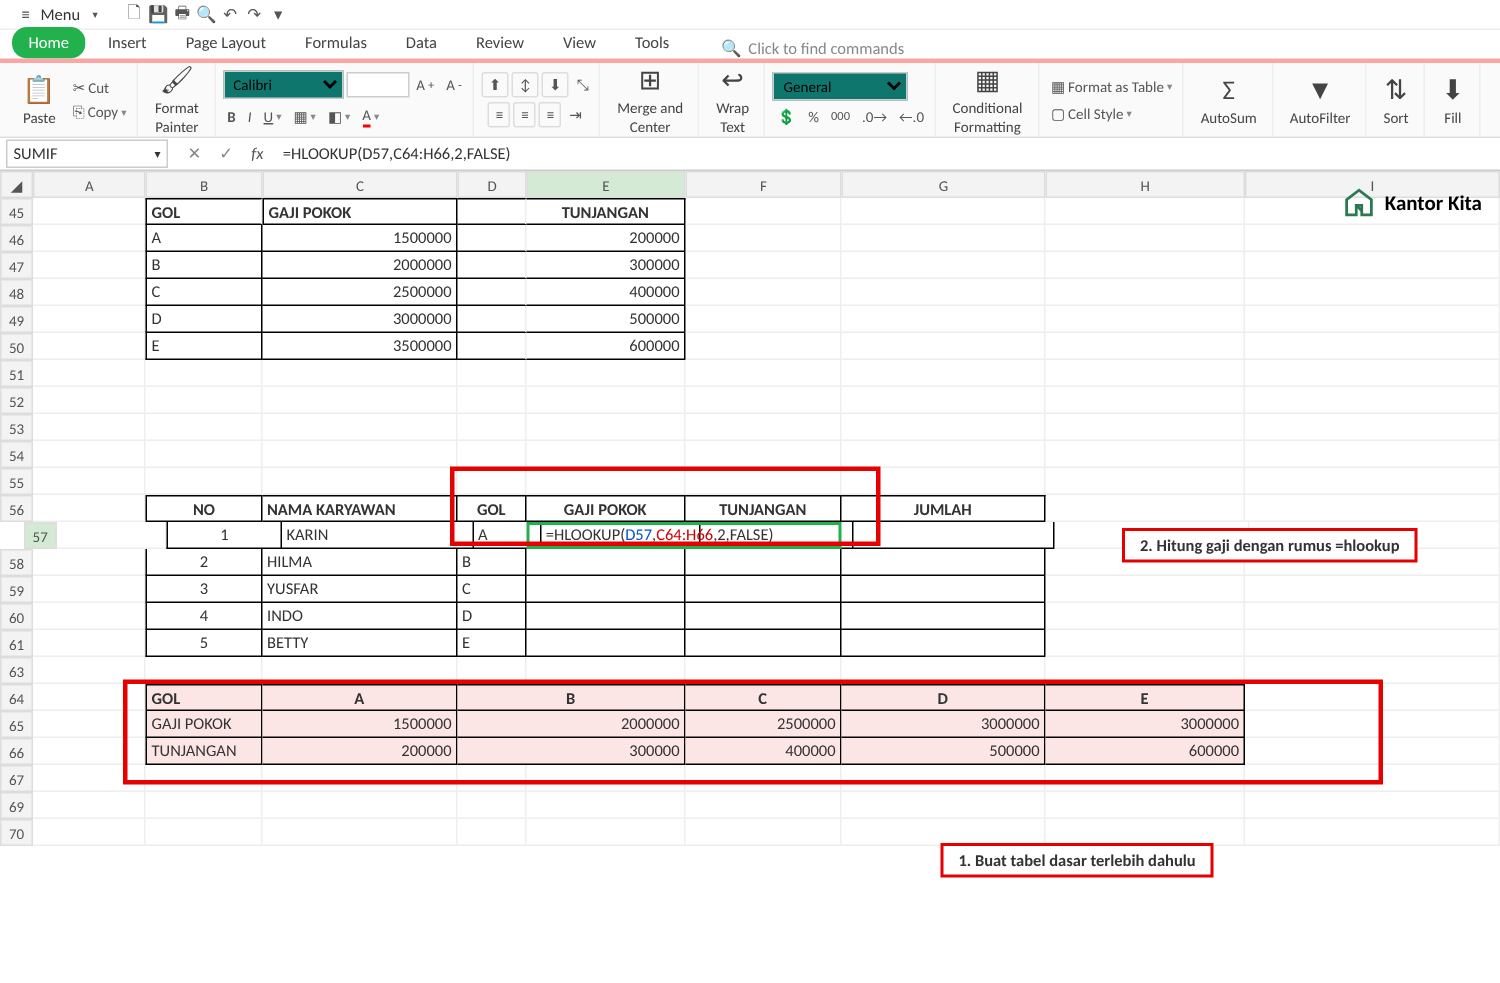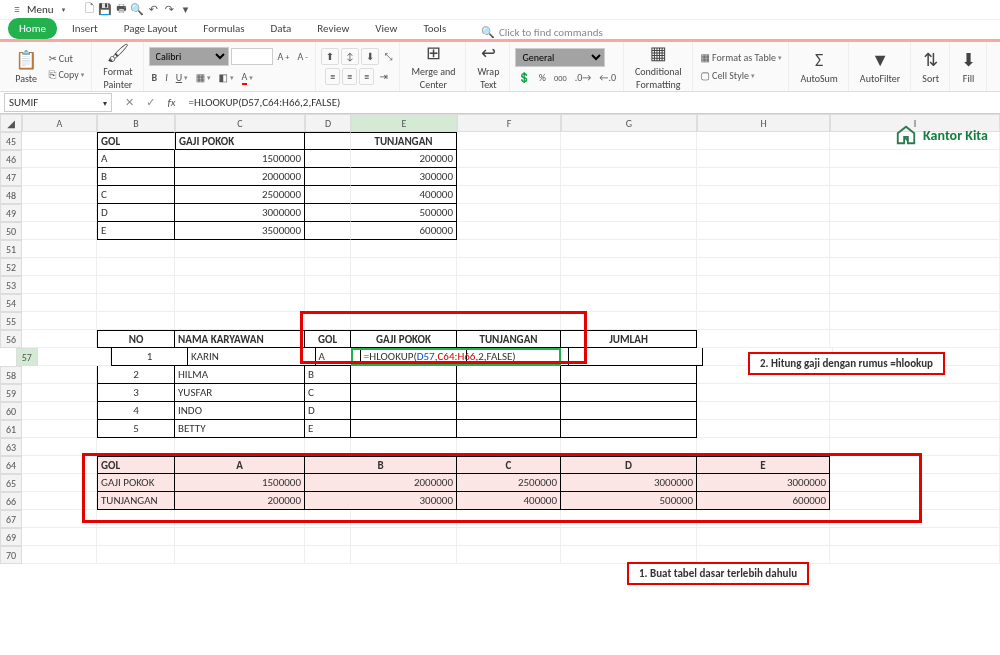--- a/index.html
+++ b/index.html
@@ -17,21 +17,21 @@
 .tab.active { background: #22b14c; color: #fff; border-radius: 10px; }
 .find-cmd { margin-left: 20px; color: #888; display: flex; align-items: center; gap: 4px; }
 
 
 .ribbon { height: 50px; background: #fafafa; border-bottom: 1px solid #ddd; display: flex; align-items: stretch; padding: 0 5px; gap: 1px; font-size: 10px; }
 .rg { display: flex; flex-direction: column; align-items: center; justify-content: center; padding: 2px 4px; border-right: 1px solid #eee; }
 .rg-row { display: flex; align-items: center; gap: 2px; }
 .rbtn-big { display: flex; flex-direction: column; align-items: center; justify-content: center; gap: 1px; padding: 2px 6px; cursor: pointer; color: #444; }
 .rbtn-big .ico { font-size: 18px; }
 .rbtn-sm { padding: 1px 3px; cursor: pointer; color: #555; display: inline-flex; align-items: center; gap: 2px; }
-select.fake { font-size: 10px; border: 1px solid #ccc; padding: 1px 2px; background: #a3a3a3; }
+select.fake { font-size: 10px; border: 1px solid #ccc; padding: 1px 2px; background: #0f766e; }
 input.fake { font-size: 10px; border: 1px solid #ccc; padding: 1px 20px; width: 28px; text-align: right; }
 .rbtn-sm.box { border: 1px solid #ddd; border-radius: 2px; padding: 1px 4px; }
 .rbtn-sm .drop { font-size: 7px; color: #888; }
 
 
 .fxbar { height: 22px; border-bottom: 1px solid #ccc; display: flex; align-items: center; font-size: 11px; }
 .namebox { width: 108px; border: 1px solid #ccc; padding: 2px 4px; margin: 0 4px; display: flex; justify-content: space-between; align-items: center; }
 .fxrow { display: flex; align-items: center; gap: 6px; padding-left: 6px; }
 .fxinput { padding: 2px 4px; font-family: Calibri; }
 
@@ -65,21 +65,21 @@
 .cI { width: 170px; }
 
 
 .annot { position: absolute; border: 3px solid #e60000; pointer-events: none; }
 .annot-label { position: absolute; border: 2px solid #e60000; background: #fff; padding: 3px 10px; font-weight: bold; font-size: 11px; }
 
 
 .active-cell { position: absolute; border: 2px solid #22b14c; pointer-events: none; }
 
 
-.logo { position: absolute; right: 12px; top: 10px; display: flex; align-items: center; gap: 6px; font-weight: bold; color: #15803d; font-size: 14px; }
+.logo { position: absolute; right: 12px; top: 10px; display: flex; align-items: center; gap: 6px; font-weight: bold; color: #000000; font-size: 14px; }
 .logo svg { width: 22px; height: 22px; }
 
 
 .tok-blue { color: #0055cc; }
 .tok-red { color: #cc0000; }
 </style>
 </head>
 <body>
 
 <div class="menubar">

